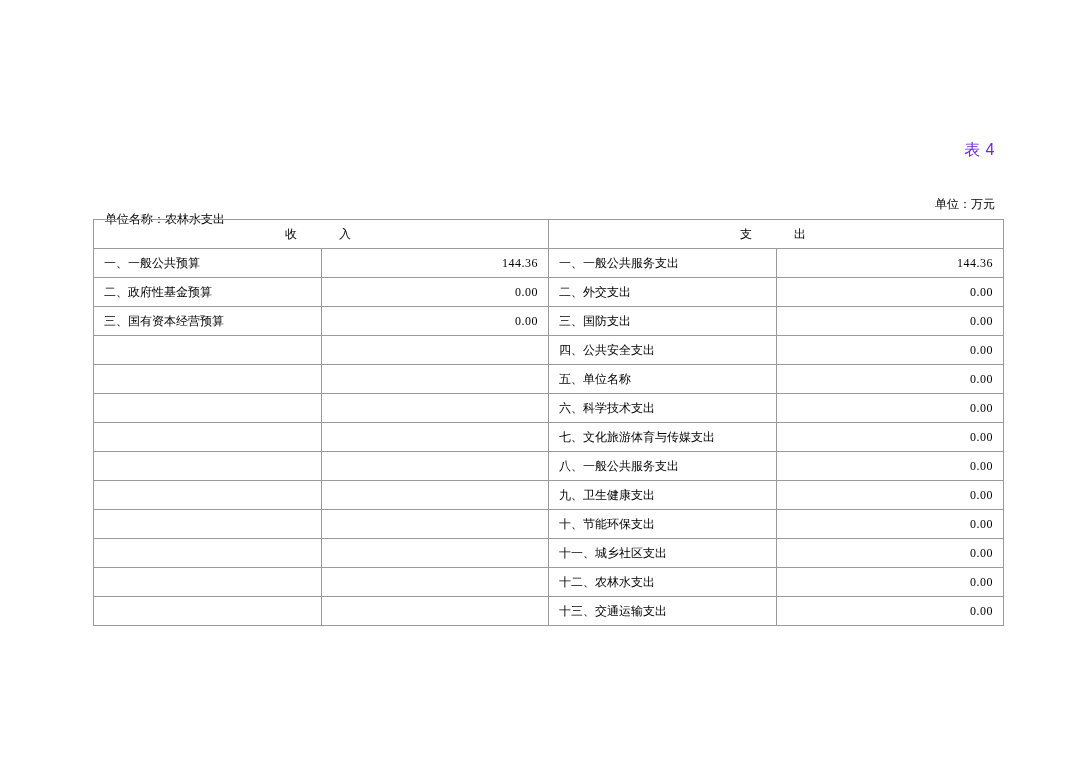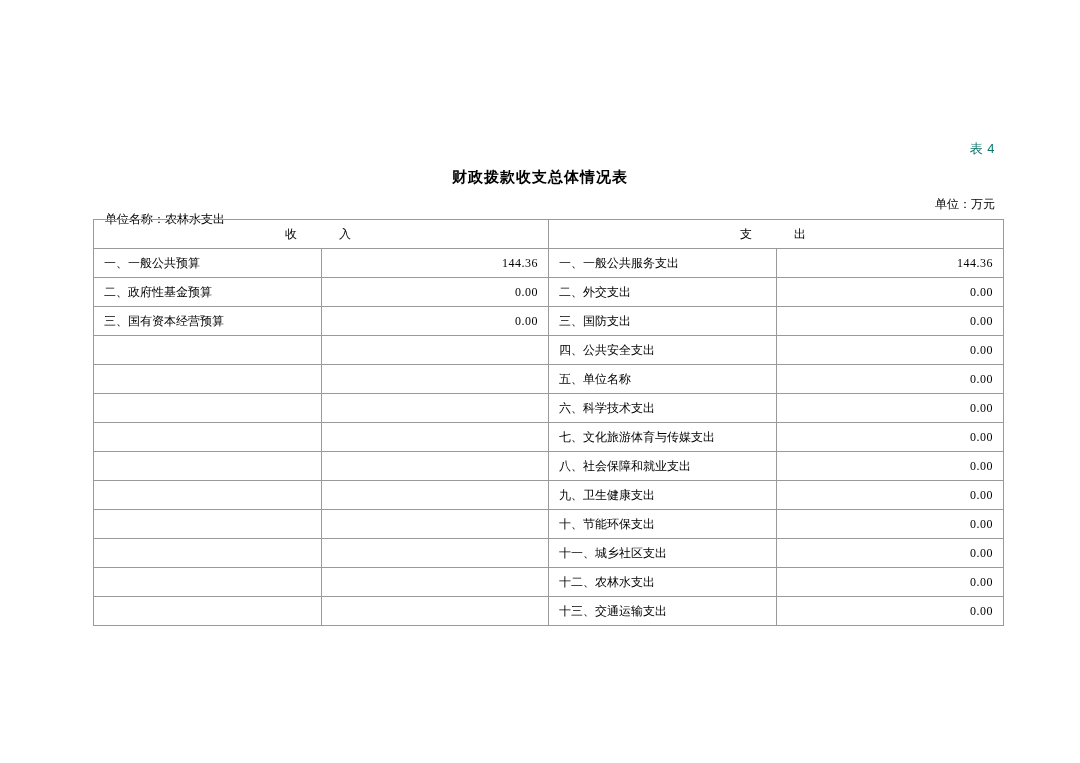--- a/index.html
+++ b/index.html
@@ -19,22 +19,22 @@
     position: absolute;
     left: 0;
     top: 0;
     width: 1080px;
     height: 763px;
   }
   .sheet-no {
     position: absolute;
     right: 85px;
     top: 140px;
-    font-size: 13px;
-    color: #0f766e;
+    font-size: 16px;
+    color: #6d28d9;
     letter-spacing: 0.5px;
     text-align: right;
   }
   .doc-title {
     position: absolute;
     left: 0;
     right: 0;
     top: 168px;
     text-align: center;
     font-size: 15px;
@@ -97,21 +97,20 @@
   .c3 { width: 228px; }
   .c4 { width: 227px; }
 </style>
 </head>
 <body>
 
 <div class="page">
 
   <div class="sheet-no">表 4</div>
 
-  <div class="doc-title">财政拨款收支总体情况表</div>
 
   <div class="meta-row">
     <div class="meta-left">
       <span>单位名称：</span><span>农林水支出</span>
     </div>
     <div class="meta-right">单位：万元</div>
   </div>
 
   <table class="budget">
     <colgroup>
@@ -164,21 +163,21 @@
       </tr>
       <tr>
         <td class="item blank"></td>
         <td class="num blank"></td>
         <td class="item">七、文化旅游体育与传媒支出</td>
         <td class="num">0.00</td>
       </tr>
       <tr>
         <td class="item blank"></td>
         <td class="num blank"></td>
-        <td class="item">八、社会保障和就业支出</td>
+        <td class="item">八、一般公共服务支出</td>
         <td class="num">0.00</td>
       </tr>
       <tr>
         <td class="item blank"></td>
         <td class="num blank"></td>
         <td class="item">九、卫生健康支出</td>
         <td class="num">0.00</td>
       </tr>
       <tr>
         <td class="item blank"></td>

